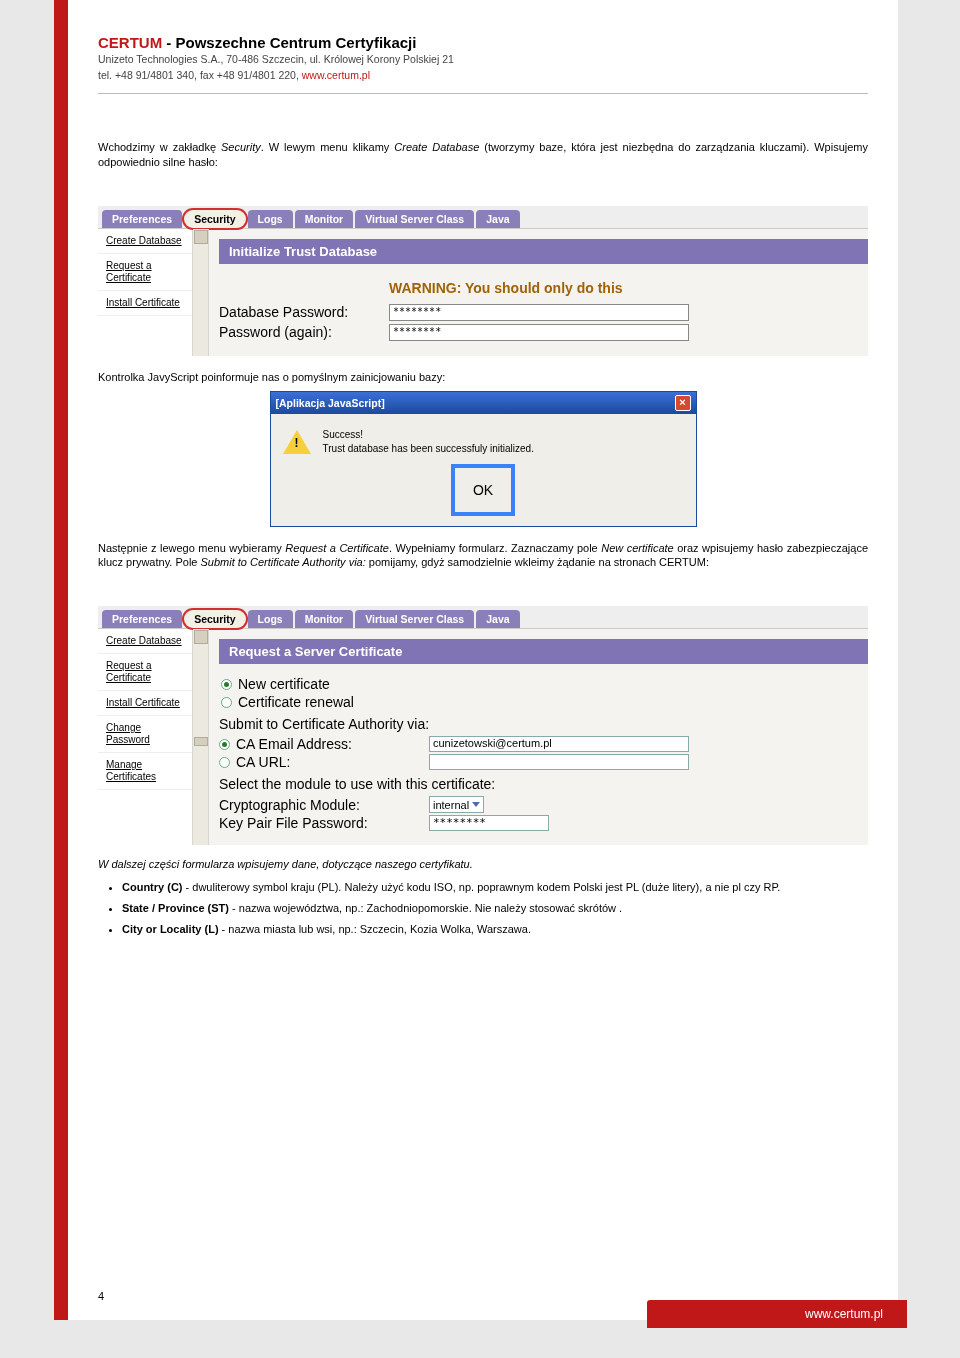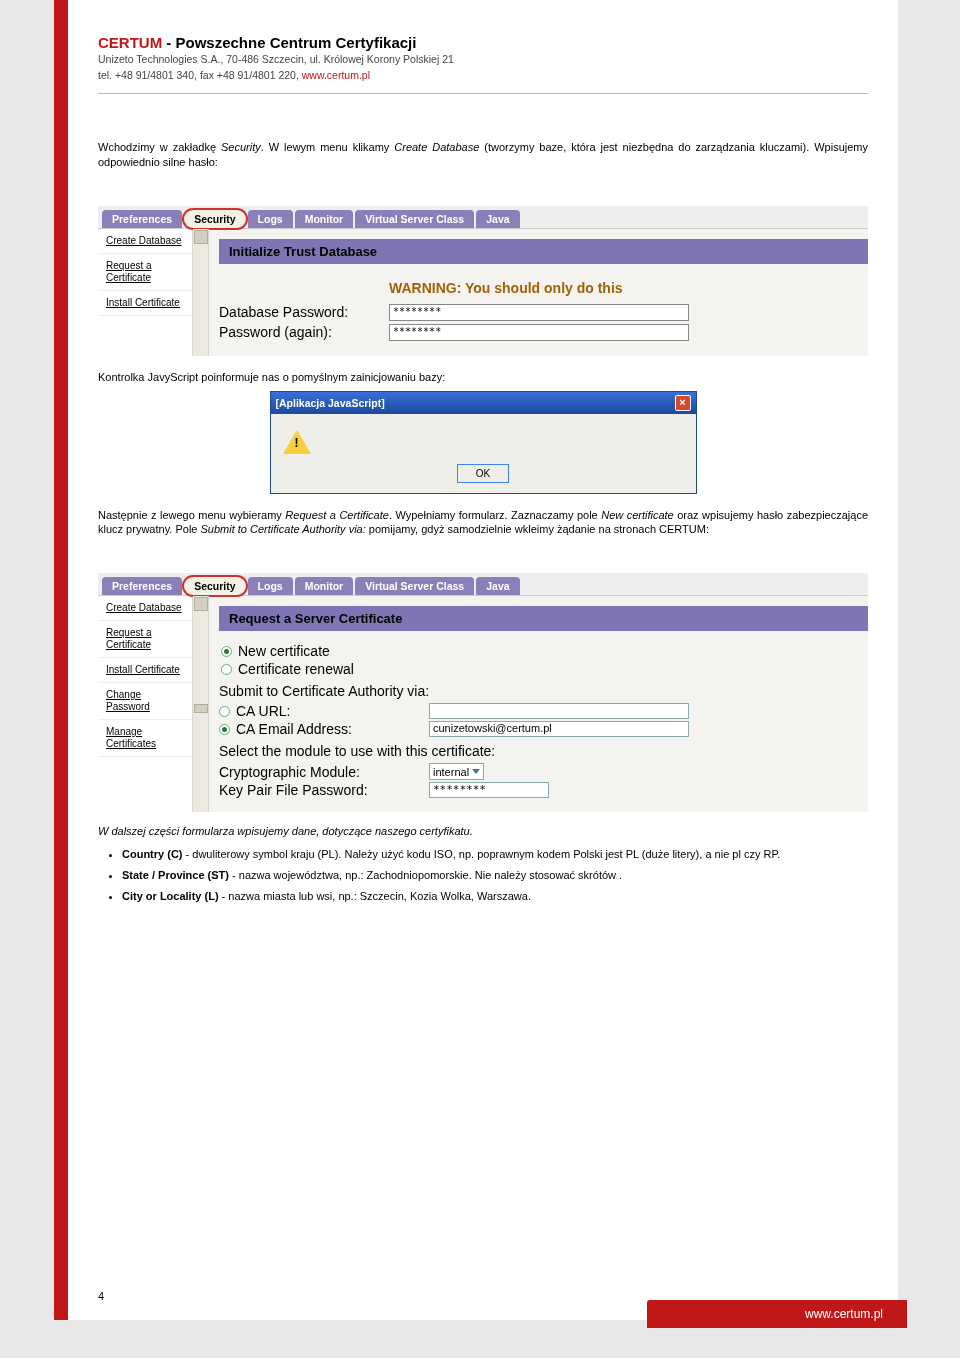--- a/index.html
+++ b/index.html
@@ -38,37 +38,37 @@
   .shot { margin-top: 6px; }
   .tabs-row { display:flex; align-items:flex-end; height:22px; background:#eee; padding-left:4px; gap:2px;margin-top:36px;}
   .tab { background:#8a7fb8; color:#fff; font-size:10.5px; font-weight:bold; padding:3px 10px; border-radius:4px 4px 0 0; position:relative; }
   .tab.sel { background:#f3f0e6; color:#000; box-shadow:0 0 0 2px #d03030; border-radius:10px;}
   .shot-body { display:flex; background:#f5f3ef; border-top:1px solid #ccc; }
   .sidenav { width:95px; background:#fff; border-right:1px solid #d8d6d0; font-size:10px; }
   .sidenav-item { padding:6px 8px; text-decoration:underline; color:#000; border-bottom:1px solid #eee; line-height:1.2;}
   .scroll-col { width:16px; background:#ece9e0; border-right:1px solid #d8d6d0; position:relative;}
   .scroll-thumb { position:absolute; top:1px; left:1px; width:14px; height:14px; background:#d4cfbf; border:1px solid #b0ad9e;}
   .main-area { flex:1; padding:10px 0 12px 10px; background:#f5f3ef;}
-  .banner { background:#8174b4; color:#000000; font-weight:bold; font-size:13px; padding:5px 10px; }
+  .banner { background:#8174b4; color:#ffffff; font-weight:bold; font-size:13px; padding:5px 10px; }
   .warn { color:#a16207; font-weight:bold; font-size:14px; margin:16px 0 8px 170px;}
   .form-row { display:flex; align-items:center; margin:3px 0;}
   .form-label { width:170px; font-size:14px; color:#000;}
   .txtfield { font-family:monospace; font-size:10px; width:300px; height:17px; border:1px solid #888; background:#fff; padding:1px 3px;}
 
   
   .dlg { width:427px; margin:6px auto 0; border:1px solid #1b4a9c; background:#efeee9; font-size:10px;}
   .dlg-title { background:linear-gradient(#3a6fd8,#1b4a9c); color:#fff; font-weight:bold; font-size:10.5px; padding:3px 5px; display:flex; justify-content:space-between; align-items:center;}
   .dlg-close { width:16px; height:16px; background:#d84830; color:#fff; text-align:center; border:1px solid #fff; border-radius:2px; font-size:11px; line-height:13px;}
   .dlg-body { display:flex; padding:14px 12px 8px; gap:12px;}
   .dlg-icon { width:28px; height:28px; position:relative;}
   .tri { width:0;height:0;border-left:14px solid transparent;border-right:14px solid transparent;border-bottom:24px solid #f6cf3a; position:absolute; top:2px;}
   .tri-exc { position:absolute; top:8px; left:12px; font-weight:bold; color:#000; font-size:12px;}
   .dlg-text { font-size:10px; line-height:1.4;}
   .dlg-btn-row { text-align:center; padding-bottom:10px;}
-  .dlg-btn { display:inline-block; background:#efeee9; border:1px solid #3b82f6; font-size:10px; padding:3px 18px;}
+  .dlg-btn { display:inline-block; background:#efeee9; border:4px solid #3b82f6; font-size:14px; padding:14px 18px;}
 
   
   .radio { display:inline-block; width:11px; height:11px; border:1px solid #6a8; border-radius:50%; vertical-align:middle; margin-right:4px; position:relative; background:#fff;}
   .radio.on::after { content:''; position:absolute; left:2px; top:2px; width:5px; height:5px; border-radius:50%; background:#2a7a2a;}
   .opt-row { font-size:14px; color:#000; margin:2px 0 2px 2px; display:flex; align-items:center; gap:2px;}
   .sub-label { font-size:14px; margin:6px 0 4px; color:#000;}
   .field-row { display:flex; align-items:center; margin:2px 0;}
   .field-label { width:210px; font-size:14px; display:flex; align-items:center;}
   .txtfield2 { font-family:Arial; font-size:11px; width:260px; height:16px; border:1px solid #8aa; background:#fff; padding:0 3px;}
   .selectbox { font-size:11px; height:17px; border:1px solid #8aa; background:#fff; padding:0 14px 0 3px; position:relative; display:inline-flex; align-items:center;}
@@ -139,20 +139,24 @@
   <div class="dlg">
     <div class="dlg-title">
       <span>[Aplikacja JavaScript]</span>
       <div class="dlg-close">×</div>
     </div>
     <div class="dlg-body">
       <div class="dlg-icon">
         <div class="tri"></div>
           <div class="tri-exc">!</div>
       </div>
+      <div class="dlg-text">
+        <div>Success!</div>
+        <div>Trust database has been successfuly initialized.</div>
+      </div>
     </div>
     <div class="dlg-btn-row">
       <div class="dlg-btn">OK</div>
     </div>
   </div>
 
   <div class="body-text mt14" style="text-align:justify;">
     <span>Następnie z lewego menu wybieramy </span><i>Request a Certificate</i><span>. Wypełniamy formularz. Zaznaczamy pole </span><i>New certificate</i><span> oraz wpisujemy hasło zabezpieczające klucz prywatny. Pole </span><i>Submit to Certificate Authority via:</i><span> pomijamy, gdyż samodzielnie wkleimy żądanie na stronach CERTUM:</span>
   </div>
 
@@ -184,31 +188,31 @@
           <span class="radio on"></span>
           <span>New certificate</span>
         </div>
         <div class="opt-row">
           <span class="radio"></span>
           <span>Certificate renewal</span>
         </div>
         <div class="sub-label">Submit to Certificate Authority via:</div>
         <div class="field-row">
           <div class="field-label">
+            <span class="radio on" style="margin-right:6px;"></span>
+            <span>CA Email Address:</span>
+          </div>
+          <div class="txtfield2">cunizetowski@certum.pl</div>
+        </div>
+        <div class="field-row">
+          <div class="field-label">
             <span class="radio" style="margin-right:6px;"></span>
             <span>CA URL:</span>
           </div>
           <div class="txtfield2"></div>
-        </div>
-        <div class="field-row">
-          <div class="field-label">
-            <span class="radio on" style="margin-right:6px;"></span>
-            <span>CA Email Address:</span>
-          </div>
-          <div class="txtfield2">cunizetowski@certum.pl</div>
         </div>
         <div class="sub-label">Select the module to use with this certificate:</div>
         <div class="field-row">
           <div class="field-label" style="width:210px;">Cryptographic Module:</div>
           <div class="selectbox">
               <span>internal</span>
             </div>
         </div>
         <div class="field-row">
           <div class="field-label" style="width:210px;">Key Pair File Password:</div>

